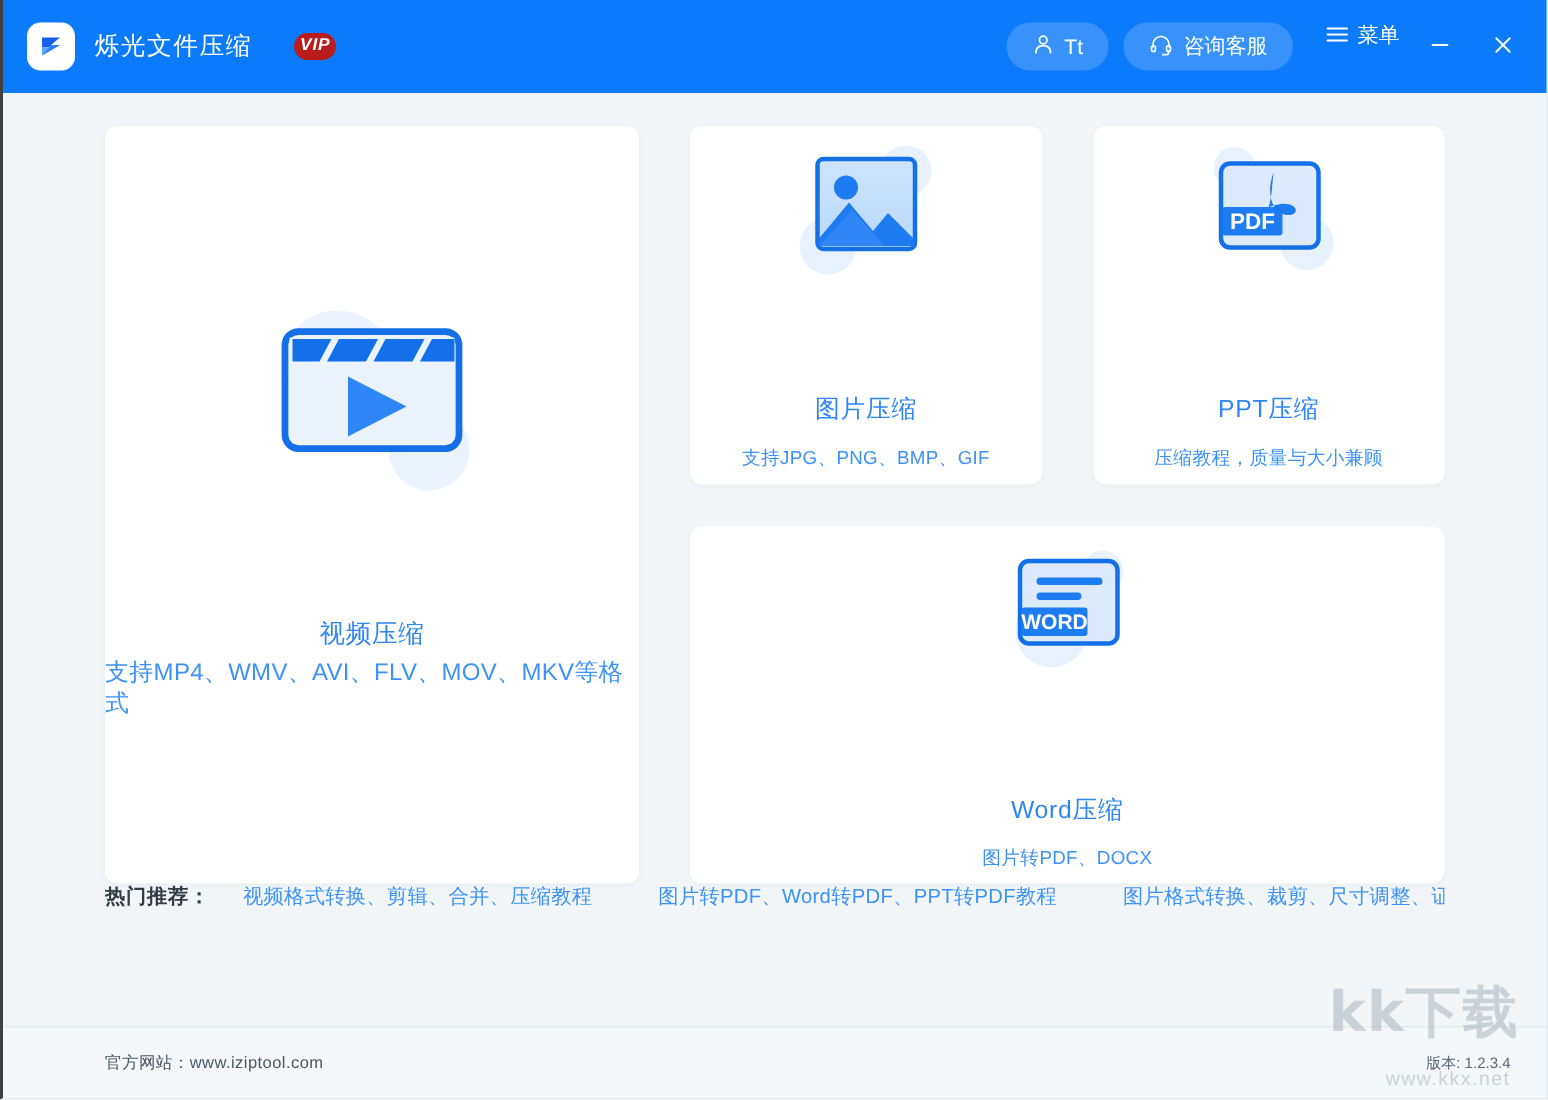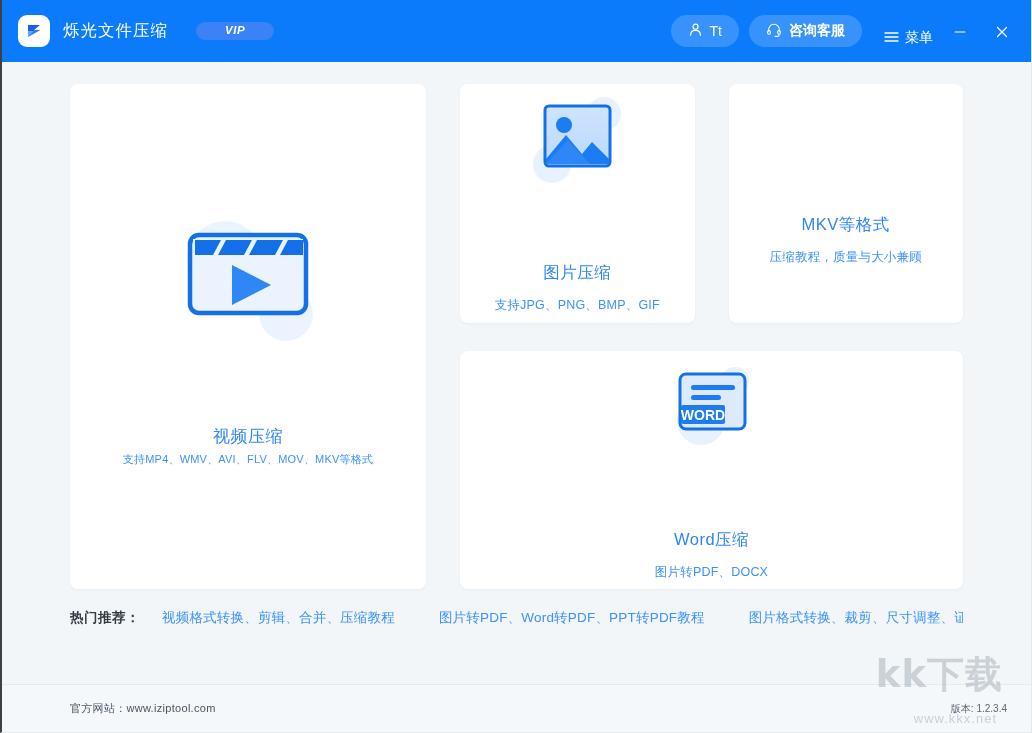--- a/index.html
+++ b/index.html
@@ -32,43 +32,43 @@
     width: 32px; height: 32px; border-radius: 9px;
     background: #ffffff;
     display: flex; align-items: center; justify-content: center;
   }
   .app-title {
     color: #ffffff; font-size: 16.5px; letter-spacing: 1px;
     white-space: nowrap;
   }
   .vip-badge {
     margin-left: 15px;
-    background: #3b82f6;
+    background: #b91c1c;
     color: #ffffff;
     font-size: 11.5px; font-weight: bold; font-style: italic;
     letter-spacing: 0.6px;
-    padding: 3px 29px 4px;
+    padding: 3px 4px 4px;
     border-radius: 10px;
     line-height: 1;
   }
   .tb-right {
     margin-left: auto;
-    display: flex; align-items: flex-end;
+    display: flex; align-items: flex-start;
   }
   .pill {
     height: 32px;
     display: flex; align-items: center; gap: 7px;
     background: rgba(255,255,255,0.18);
     border-radius: 16px;
     padding: 0 17px;
     color: #ffffff; font-size: 14px;
     cursor: pointer;
     white-space: nowrap;
   }
-  .pill + .pill { margin-left: 10px; font-weight: bold; }
+  .pill + .pill { margin-left: 10px; }
   .menu-btn {
     display: flex; align-items: center; gap: 6px;
     color: #ffffff; font-size: 14px;
     margin-left: 22px; cursor: pointer;
     white-space: nowrap;
   }
   .win-btn {
     width: 30px; height: 30px;
     display: flex; align-items: center; justify-content: center;
     color: #ffffff; cursor: pointer;
@@ -116,28 +116,28 @@
     margin-top: 20px;
     letter-spacing: 0.5px;
   }
   .card-big .card-title { font-size: 17px; }
   .card-desc {
     color: #3d92f9;
     font-size: 12.5px;
     margin-top: 13px;
     letter-spacing: 0.2px;
   }
-  .card-big .card-desc { font-size: 11px; margin-top: 4px; }
+  .card-big .card-desc { font-size: 16px; margin-top: 4px; }
   .gap-title { height: 54px; }
   .gap-title-big { height: 48px; }
 
   
   .recommend {
     height: 58px; flex: 0 0 58px;
-    display: flex; align-items: center;
+    display: flex; align-items: flex-start;
     font-size: 13.5px;
     white-space: nowrap;
     overflow: hidden;
   }
   .rec-label {
     color: #333b44; font-weight: bold;
     margin-right: 22px;
     letter-spacing: 0.5px;
   }
   .rec-link {
@@ -156,21 +156,21 @@
     display: flex; align-items: center;
     padding: 0 24px 0 68px;
     position: relative;
   }
   .footer-site { color: #4a5560; font-size: 11px; letter-spacing: 0.3px; }
   .footer-ver { margin-left: auto; color: #5c6773; font-size: 10px; }
 
   
   .watermark {
     position: absolute;
-    right: 20px; bottom: 2px;
+    right: 10px; bottom: 2px;
     width: 160px; height: 78px;
     pointer-events: none;
     user-select: none;
     z-index: 5;
   }
   .wm-main {
     position: absolute; right: 8px; top: 4px;
     font-size: 37px; font-weight: bold;
     color: rgba(150,160,170,0.42);
     letter-spacing: 1px;
@@ -305,22 +305,32 @@
                 <path d="M24 67 L44 43 L60 62 L70 50 L87 67 L87 72 H24 Z" fill="#1d7cf2"></path>
                 <path d="M24 72 L46 48 L68 72 Z" fill="#2f86f6"></path>
               </svg>
             </div>
             <div class="gap-title"></div>
             <div class="card-title">图片压缩</div>
             <div class="card-desc">支持JPG、PNG、BMP、GIF</div>
           </div>
 
           <div class="card card-small">
+            <div class="icon-wrap">
+              <svg width="110" height="96" viewBox="0 0 110 96">
+                <circle cx="32" cy="20" r="14" fill="#e8f2fe"></circle>
+                <circle cx="80" cy="70" r="18" fill="#e8f2fe"></circle>
+                <rect x="23" y="17" width="65" height="56" rx="6" fill="#dceafc" stroke="#1470e8" stroke-width="3"></rect>
+                <path d="M58 23 C55 31 55 39 58 45 C61 51 69 53 72 50 C75 47 70 43 63 44 C55 45 45 50 43 56 C41 61 46 63 49 59 C53 54 56 44 57 34 C57.5 28 58 24 58 23 Z" fill="#1d7cf2"></path>
+                <rect x="24" y="46" width="40" height="19" rx="2" fill="#1d7cf2"></rect>
+                <text x="44" y="60.5" font-family="Liberation Sans, sans-serif" font-size="15" font-weight="bold" fill="#ffffff" text-anchor="middle">PDF</text>
+              </svg>
+            </div>
             <div class="gap-title"></div>
-            <div class="card-title">MKV等格式</div>
+            <div class="card-title">PPT压缩</div>
             <div class="card-desc">压缩教程，质量与大小兼顾</div>
           </div>
         </div>
 
         <div class="row-right">
 
           <div class="card card-small">
             <div class="icon-wrap">
               <svg width="110" height="96" viewBox="0 0 110 96">
                 <circle cx="78" cy="22" r="14" fill="#e8f2fe"></circle>

